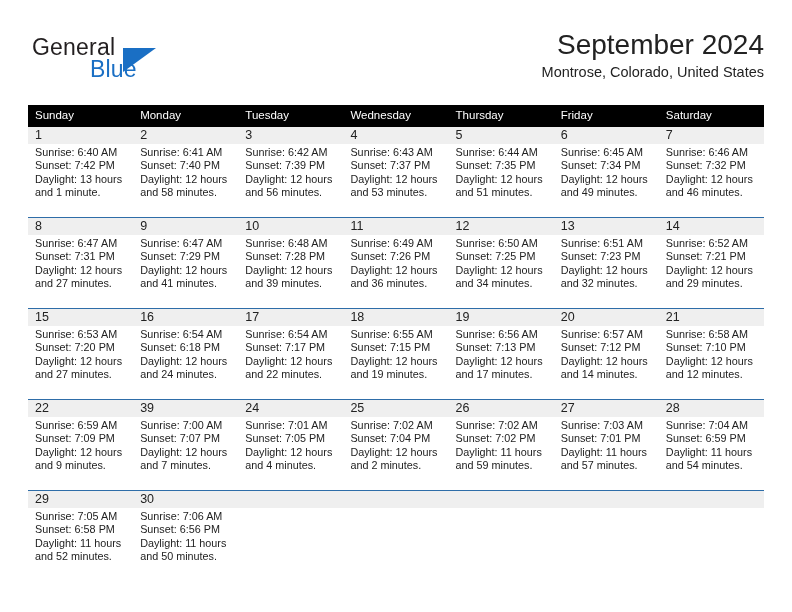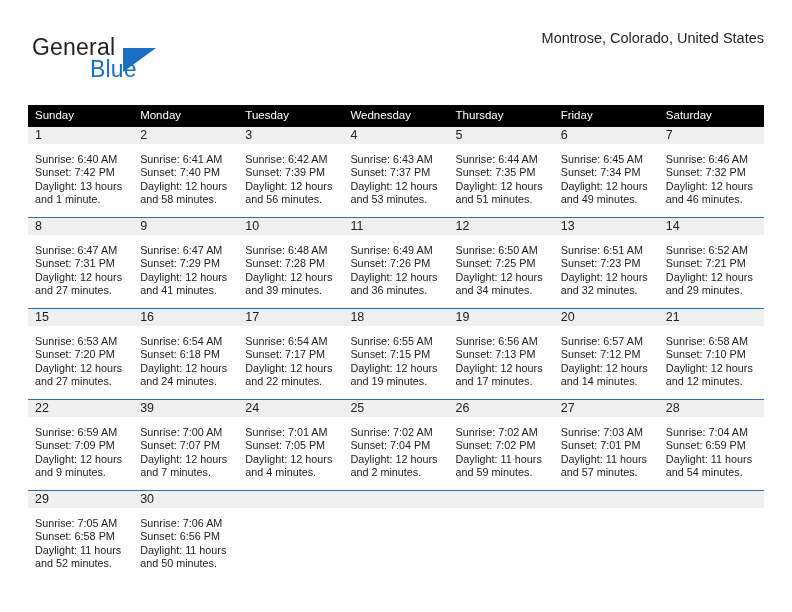--- a/index.html
+++ b/index.html
@@ -127,41 +127,42 @@
     line-height: 17px;
     padding-left: 7px;
     font-size: 12.5px;
     color: #222222;
   }
   .cell-empty .daynum-band {
     background: #efefef;
   }
 
   .cell-body {
-    padding: 9px 6px 0 7px;
+    padding: 2px 6px 0 7px;
     font-size: 10.8px;
     line-height: 13.4px;
     color: #222222;
   }
   .cell-body div { white-space: nowrap; }
 </style>
 </head>
 <body>
 
 <div class="page">
 
   <div class="header">
 
     <div class="brand">
       <span class="brand-general">General</span>
       <span class="brand-triangle"></span>
       <span class="brand-blue">Blue</span>
     </div>
 
     <div class="title-block">
+      <div class="cal-title">September 2024</div>
       <div class="cal-subtitle">Montrose, Colorado, United States</div>
     </div>
 
   </div>
 
   <table class="calendar">
     <colgroup>
       <col>
         <col>
         <col>

